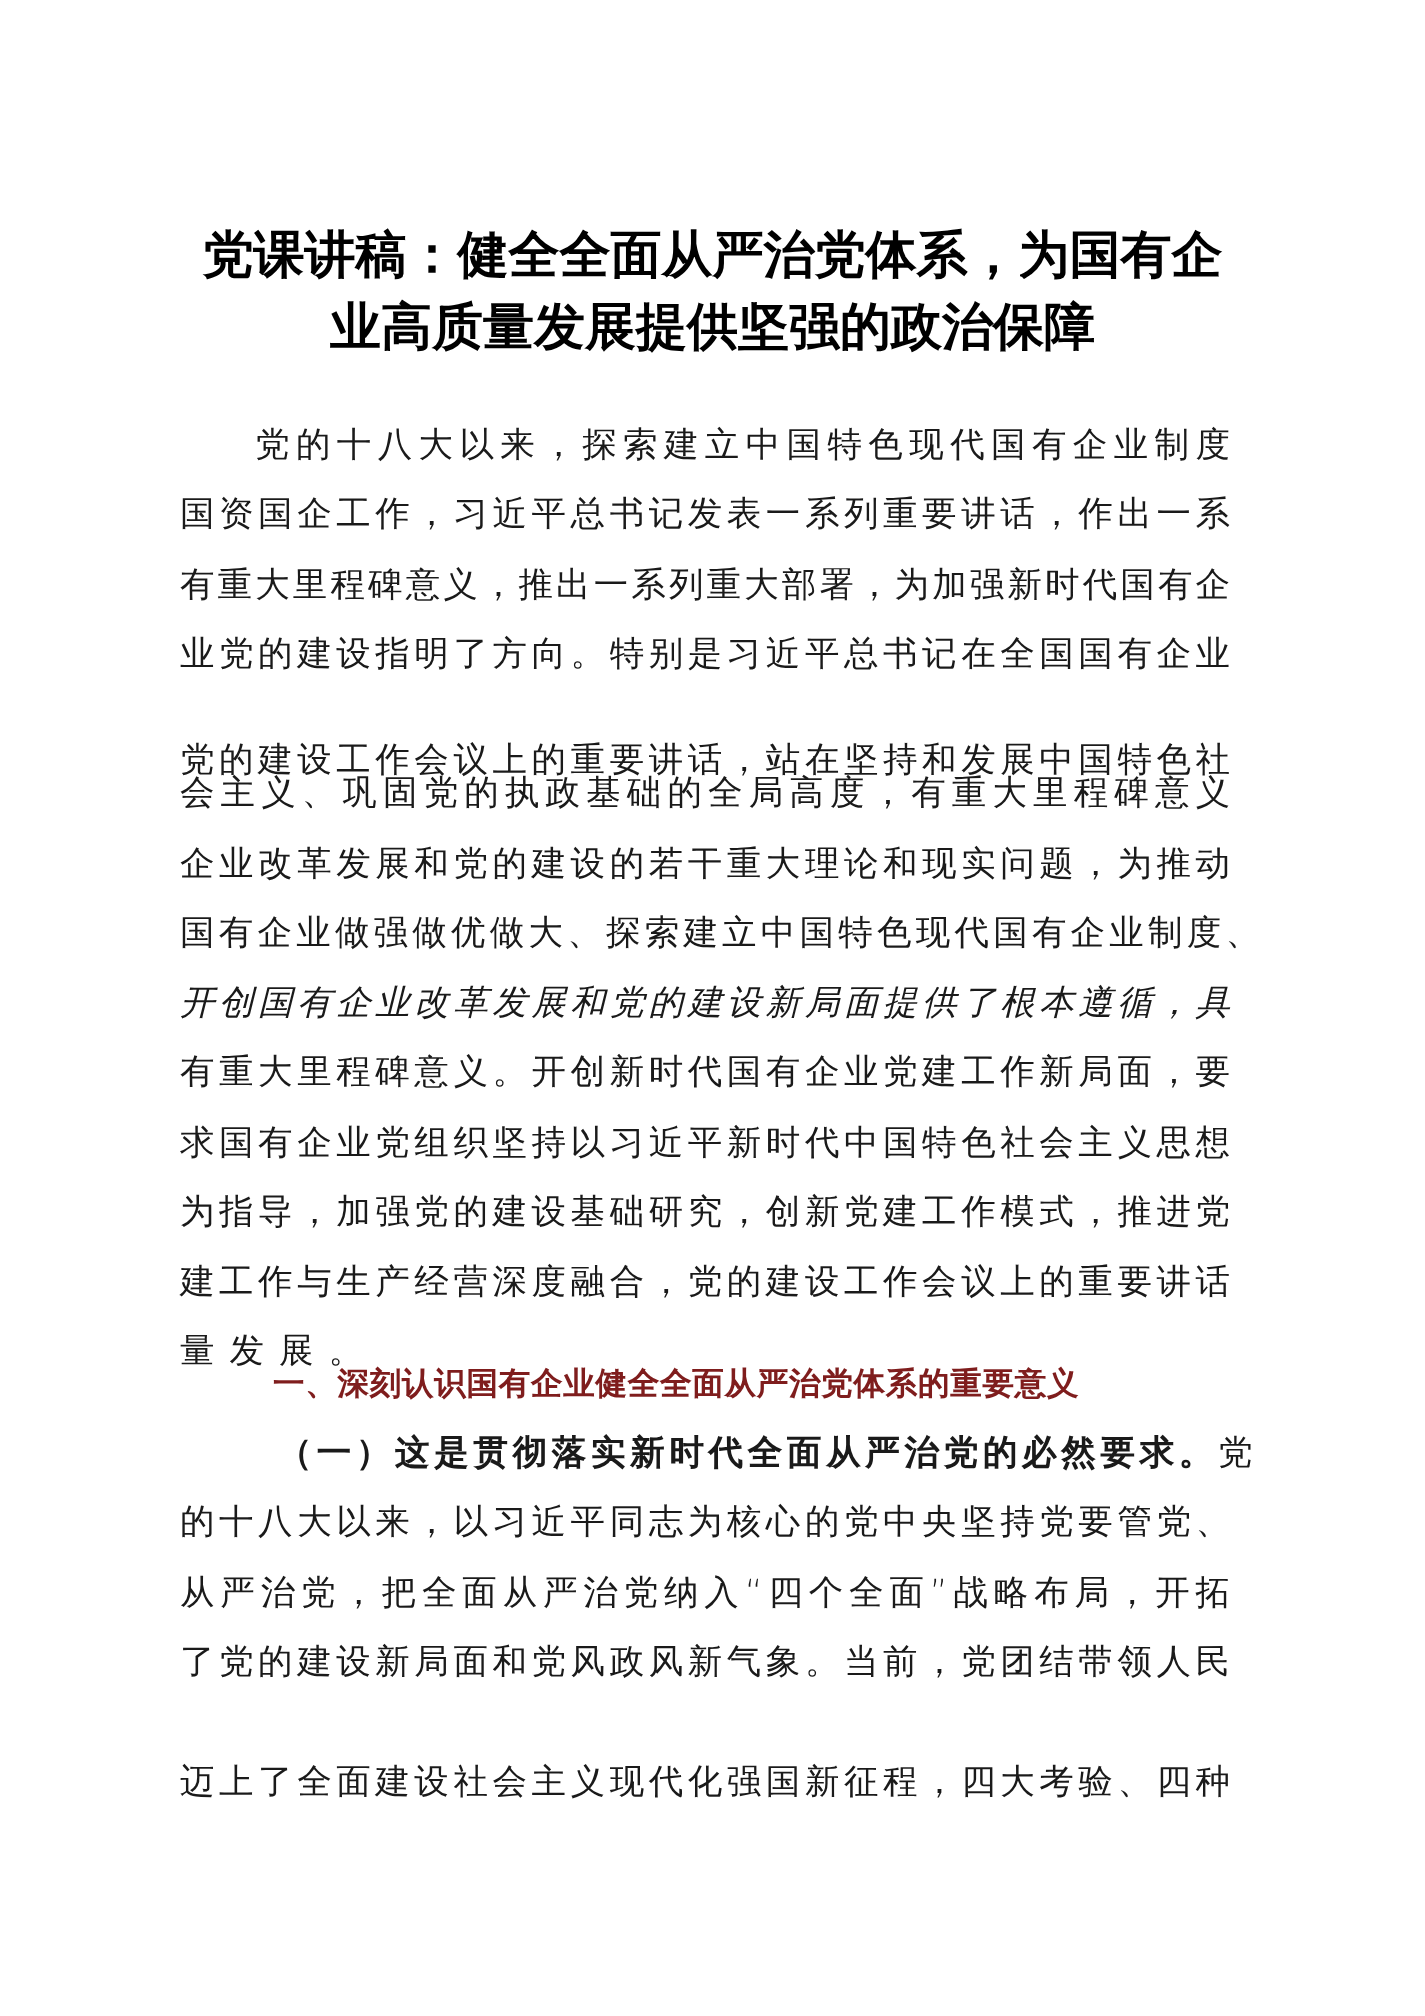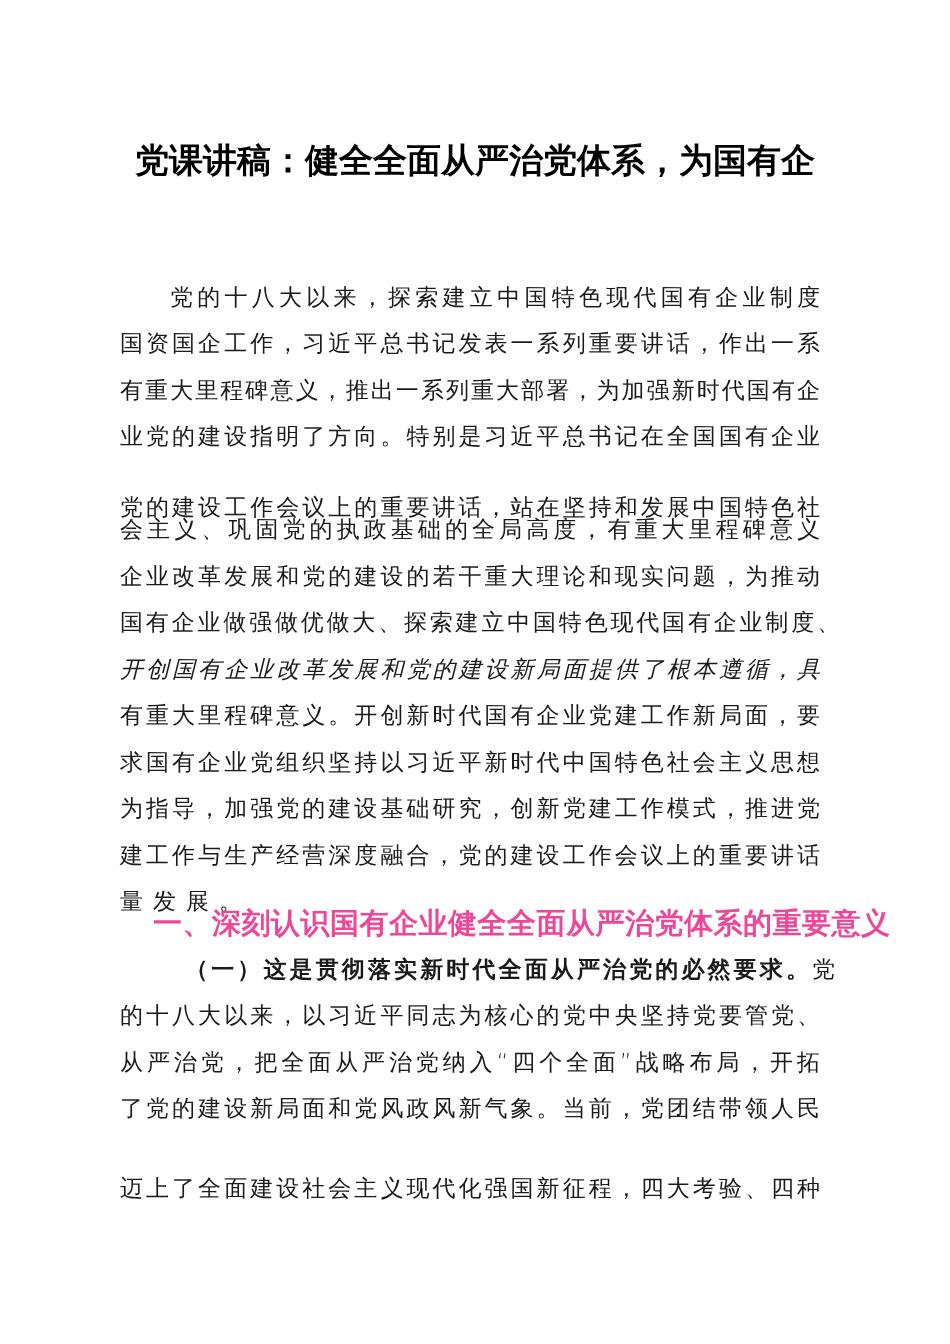--- a/index.html
+++ b/index.html
@@ -25,20 +25,21 @@
       position: absolute;
       left: 100px;
       width: 750px;
       text-align: center;
       font-family: "DejaVu Serif", "Liberation Serif", serif;
       font-weight: bold;
       font-size: 34px;
       line-height: 52px;
       color: #000000;
       letter-spacing: 0px;
+      margin-top: 10px;
     }
     .title-line-1 { top: 134px; }
     .title-line-2 { top: 182px; }
 
     .body-line {
       position: absolute;
       left: 120px;
       width: 700px;
       height: 46px;
       font-family: "DejaVu Sans", "Liberation Sans", sans-serif;
@@ -56,41 +57,42 @@
     }
     .body-line.indent {
       left: 170px;
       width: 650px;
     }
     .body-line.overflow {
       width: 720px;
     }
     .heading {
       position: absolute;
-      left: 153px;
+      left: 182px;
       width: 680px;
       height: 46px;
       font-family: "Liberation Sans", "DejaVu Sans", sans-serif;
       font-weight: bold;
-      font-size: 29px;
+      font-size: 21px;
       line-height: 46px;
-      color: #ec4899;
+      color: #7f1d1d;
       white-space: nowrap;
       letter-spacing: 0.5px;
     }
     .subhead {
       font-weight: bold;
     }
   </style>
 </head>
 <body>
 
 <div class="page">
 
   <div class="title title-line-1">党课讲稿：健全全面从严治党体系，为国有企</div>
+  <div class="title title-line-2">业高质量发展提供坚强的政治保障</div>
 
   <div>
     <div class="body-line indent" style="top:274px;">党的十八大以来，探索建立中国特色现代国有企业制度</div>
     <div class="body-line" style="top:320px;">国资国企工作，习近平总书记发表一系列重要讲话，作出一系</div>
     <div class="body-line" style="top:367px;">有重大里程碑意义，推出一系列重大部署，为加强新时代国有企</div>
     <div class="body-line" style="top:413px;">业党的建设指明了方向。特别是习近平总书记在全国国有企业</div>
     <div class="body-line" style="top:484px;">党的建设工作会议上的重要讲话，站在坚持和发展中国特色社</div>
     <div class="body-line" style="top:506px;">会主义、巩固党的执政基础的全局高度，有重大里程碑意义</div>
     <div class="body-line" style="top:553px;">企业改革发展和党的建设的若干重大理论和现实问题，为推动</div>
     <div class="body-line overflow" style="top:599px;">国有企业做强做优做大、探索建立中国特色现代国有企业制度、</div>

